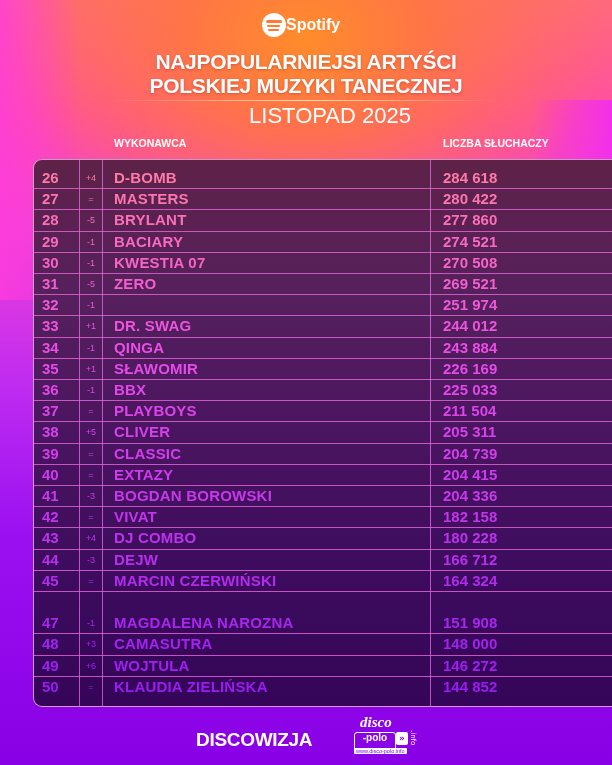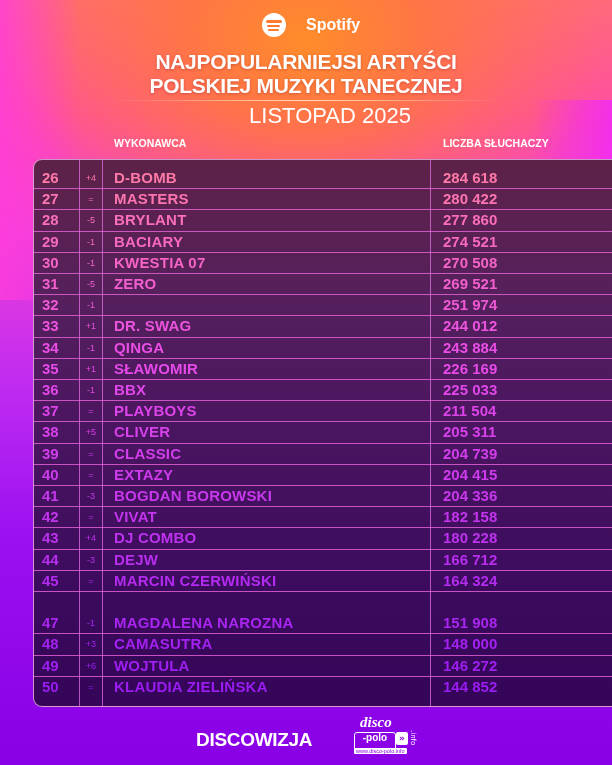--- a/index.html
+++ b/index.html
@@ -8,21 +8,21 @@
     font-family: "DejaVu Sans", "Liberation Sans", sans-serif;
     background:
       radial-gradient(ellipse 300px 220px at 50% 5%, #ff8c2a 0%, rgba(255,120,60,0.85) 40%, rgba(255,90,120,0) 100%),
       linear-gradient(180deg, #ff6a7a 0%, #ff4fa0 15%, #f040d8 30%, #c02cf0 50%, #9a10f0 70%, #8a00e6 100%);
   }
   .edge-l { position:absolute; left:0; top:0; width:80px; height:300px;
     background: linear-gradient(90deg, rgba(255,60,220,0.8), rgba(255,60,220,0)); }
   .edge-r { position:absolute; right:0; top:100px; width:80px; height:300px;
     background: linear-gradient(270deg, rgba(240,40,250,0.8), rgba(240,40,250,0)); }
 
-  .logo { position:absolute; left:262px; top:12px; height:26px; display:flex; align-items:center; gap:20px; color:#fff;text-align:center; }
+  .logo { position:absolute; left:262px; top:12px; height:26px; display:flex; align-items:center; gap:0; color:#fff;text-align:center; }
   .logo-circle { width:24px; height:24px; border-radius:50%; background:#fff; position:relative; }
   .logo-circle i { position:absolute; left:5px; right:5px; height:2px; border-radius:2px; background:#ff7a30; }
   .logo-circle i:nth-child(1){ top:7px; left:4px; right:4px; height:3px; }
   .logo-circle i:nth-child(2){ top:12px; left:5px; right:6px; }
   .logo-circle i:nth-child(3){ top:16px; left:6px; right:7px; }
   .logo-text { font-weight:bold; font-size:16px; font-family:"Liberation Sans", sans-serif; }
 
   .title { position:absolute; left:0; width:612px; text-align:center; color:#fff; font-weight:bold;
     font-family:"Liberation Sans", sans-serif; font-size:21px; line-height:24px; letter-spacing:-0.3px;
     text-shadow: 0 1px 3px rgba(120,20,40,0.35); }

